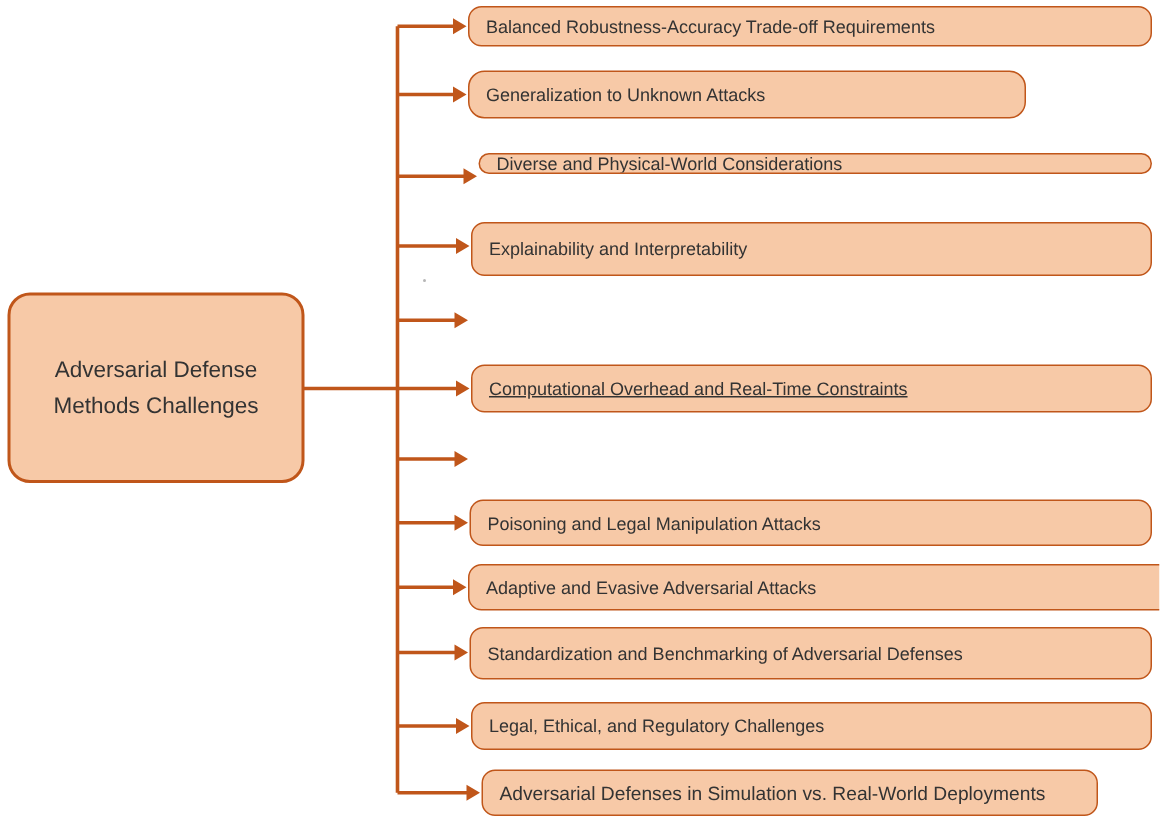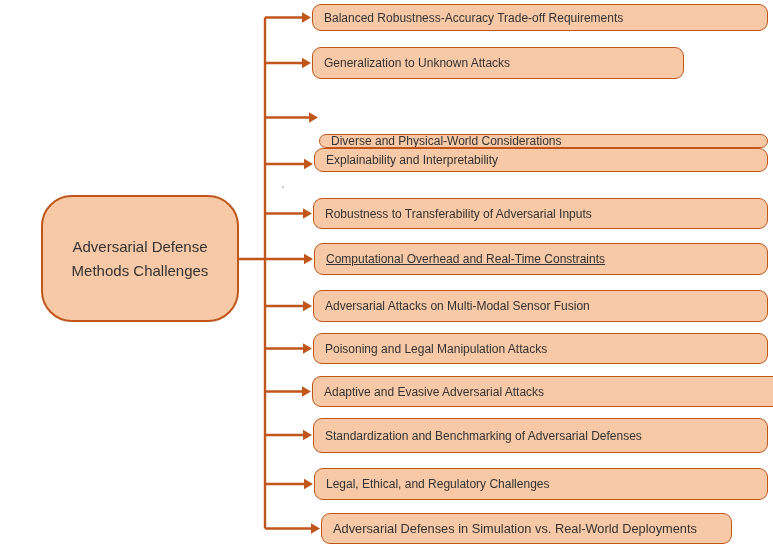--- a/index.html
+++ b/index.html
@@ -20,27 +20,26 @@
   .connector-svg{position:absolute;left:0;top:0;width:773px;height:553px;}
   .connector-svg line,.connector-svg path{
     stroke:var(--connector);stroke-width:2.4;fill:none;
   }
   .connector-svg polygon{fill:var(--connector);stroke:none;}
   .root-node{
     position:absolute;left:5px;top:195px;width:198px;height:127px;
     box-sizing:border-box;
     background:var(--node-fill);
     border:2.5px solid var(--node-border);
-    border-radius:31px;
+    border-radius:15px;
     display:flex;align-items:center;justify-content:center;
     text-align:center;
     color:var(--text);
     font-size:15px;line-height:1.55;
     padding:12px 14px;
-    margin-left:36px;
   }
   .branch-node{
     position:absolute;
     box-sizing:border-box;
     background:var(--node-fill);
     border:1.8px solid var(--node-border);
     border-radius:9px;
     display:flex;align-items:center;
     color:var(--text);
     font-size:12px;
@@ -88,26 +87,24 @@
     <polygon points="313,484 304,478.7 304,489.3"></polygon>
     <line x1="265" y1="528.5" x2="312" y2="528.5"></line>
     <polygon points="320,528.5 311,523.2 311,533.8"></polygon>
   </svg>
 
   <div class="root-node">
     <span>Adversarial Defense Methods Challenges</span>
   </div>
 
   <div class="branch-node" style="left:312px;top:4px;width:456px;height:27px;">Balanced Robustness-Accuracy Trade-off Requirements</div>
-  <div class="branch-node" style="left:312px;top:47px;width:372px;height:32px;">Generalization to Unknown Attacks</div>
-  <div class="branch-node" style="left:319px;top:102px;width:449px;height:14px;margin-top:32px;">Diverse and Physical-World Considerations</div>
-  <div class="branch-node" style="left:314px;top:148px;width:454px;height:24px;text-align:right;">Explainability and Interpretability</div>
-  <div class="branch-node" style="left:313px;top:198px;width:455px;height:31px;">Robustness to Transferability of Adversarial Inputs</div>
+  <div class="branch-node" style="left:312px;top:47px;width:372px;height:32px;border-radius:11px;">Generalization to Unknown Attacks</div>
+  <div class="branch-node" style="left:319px;top:102px;width:449px;height:14px;">Diverse and Physical-World Considerations</div>
+  <div class="branch-node" style="left:314px;top:148px;width:454px;height:36px;text-align:right;">Explainability and Interpretability</div>
   <div class="branch-node" style="left:314px;top:243px;width:454px;height:32px;text-decoration:underline;">Computational Overhead and Real-Time Constraints</div>
-  <div class="branch-node" style="left:313px;top:290px;width:455px;height:32px;">Adversarial Attacks on Multi-Modal Sensor Fusion</div>
   <div class="branch-node" style="left:313px;top:333px;width:455px;height:31px;">Poisoning and Legal Manipulation Attacks</div>
   <div class="branch-node" style="left:312px;top:376px;width:484px;height:31px;">Adaptive and Evasive Adversarial Attacks</div>
   <div class="branch-node" style="left:313px;top:418px;width:455px;height:35px;">Standardization and Benchmarking of Adversarial Defenses</div>
   <div class="branch-node" style="left:314px;top:468px;width:454px;height:32px;">Legal, Ethical, and Regulatory Challenges</div>
   <div class="branch-node" style="left:321px;top:513px;width:411px;height:31px;font-size:12.8px;">Adversarial Defenses in Simulation vs. Real-World Deployments</div>
 
   <div class="dot-artifact"></div>
 </div>
 
 </body></html>

